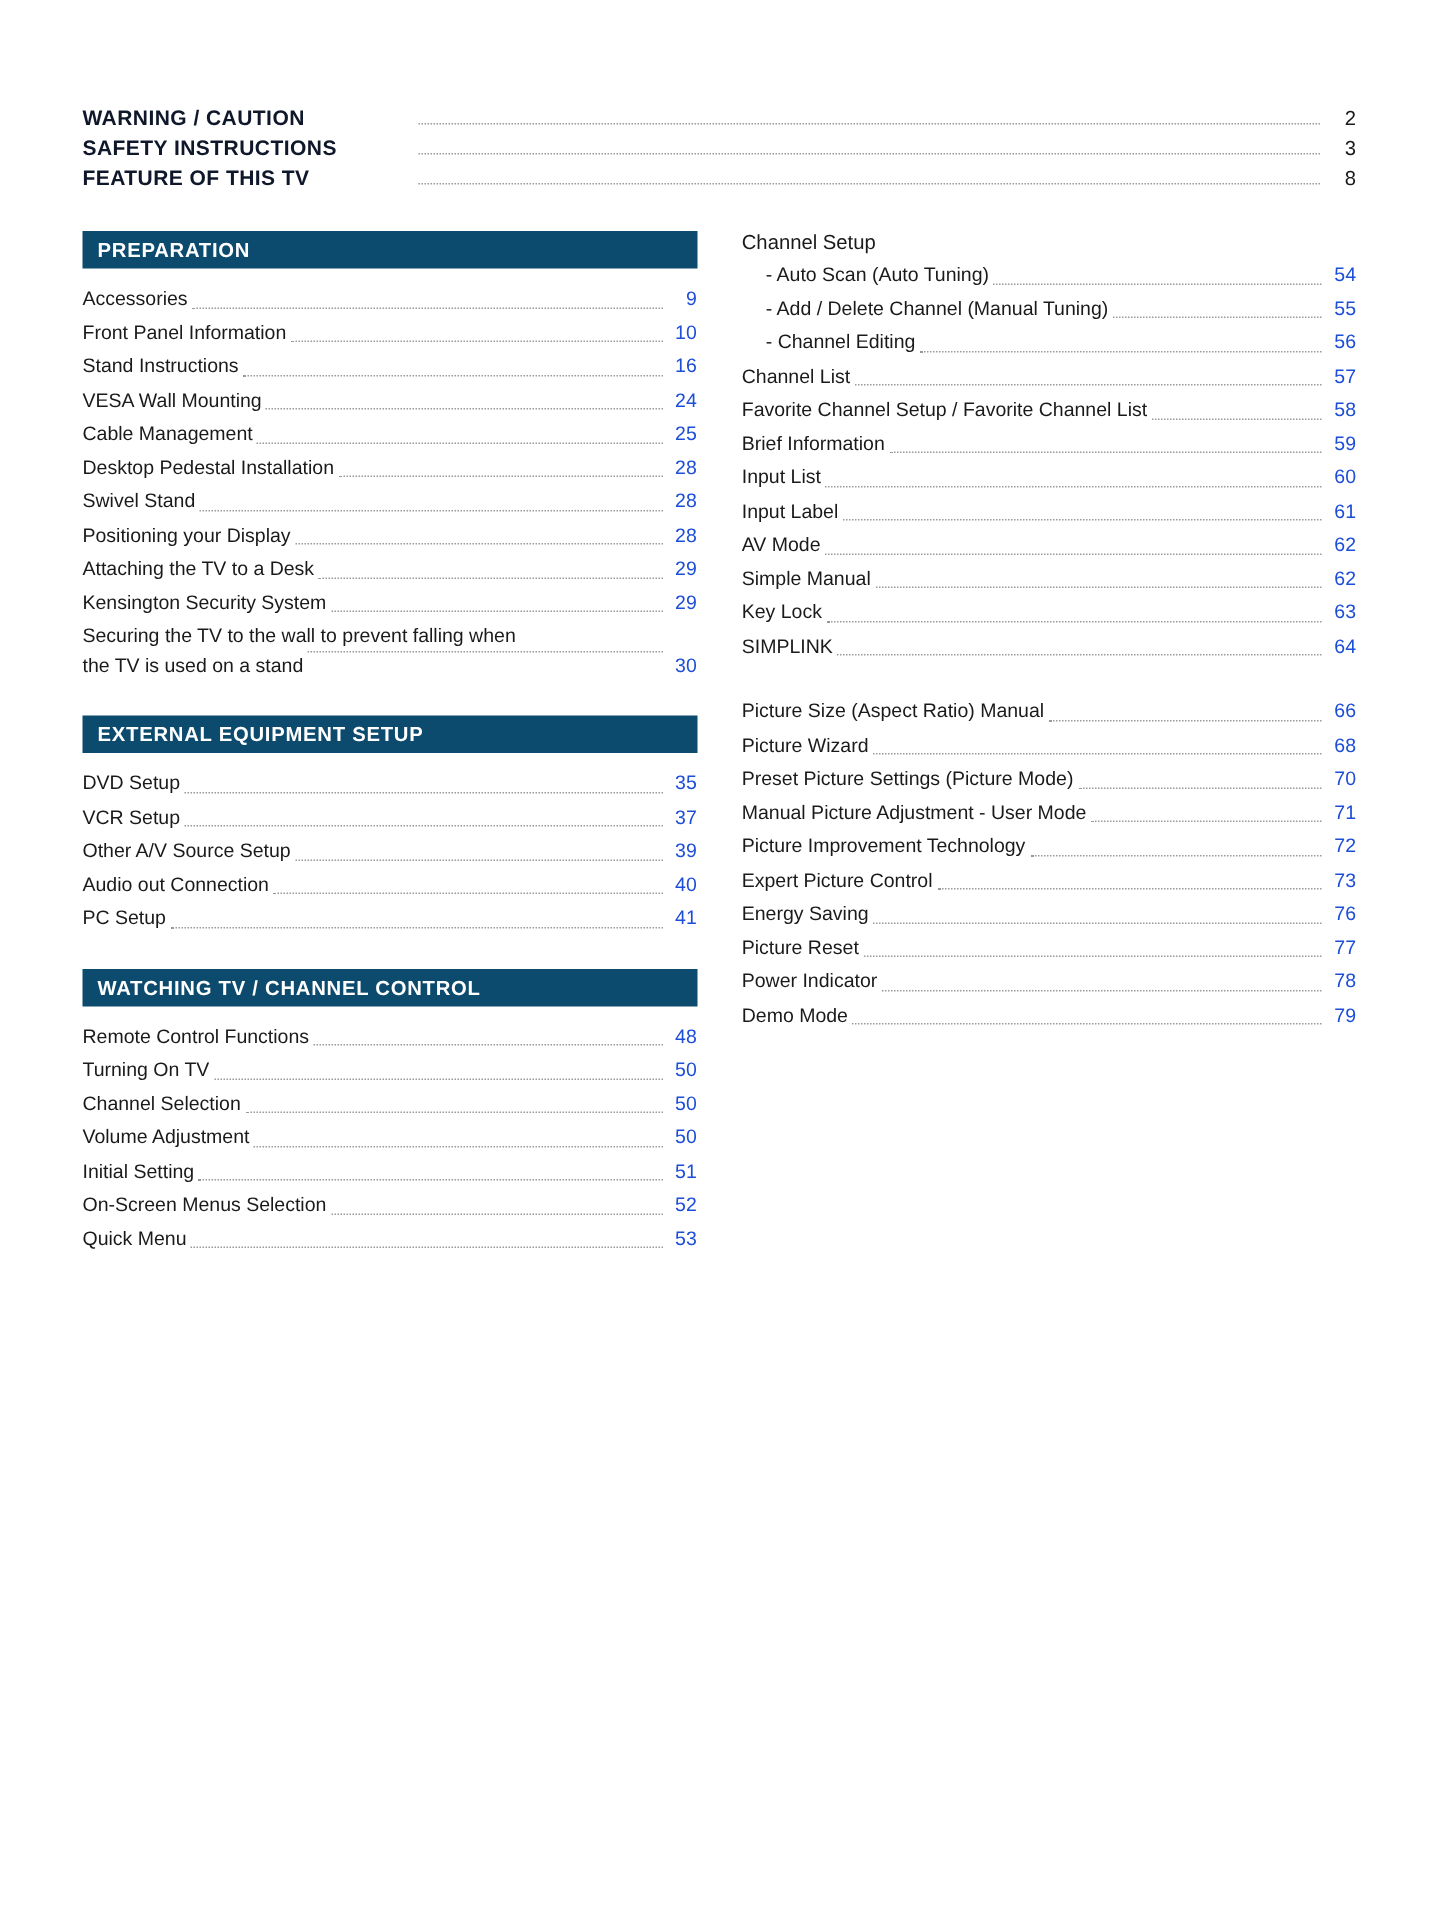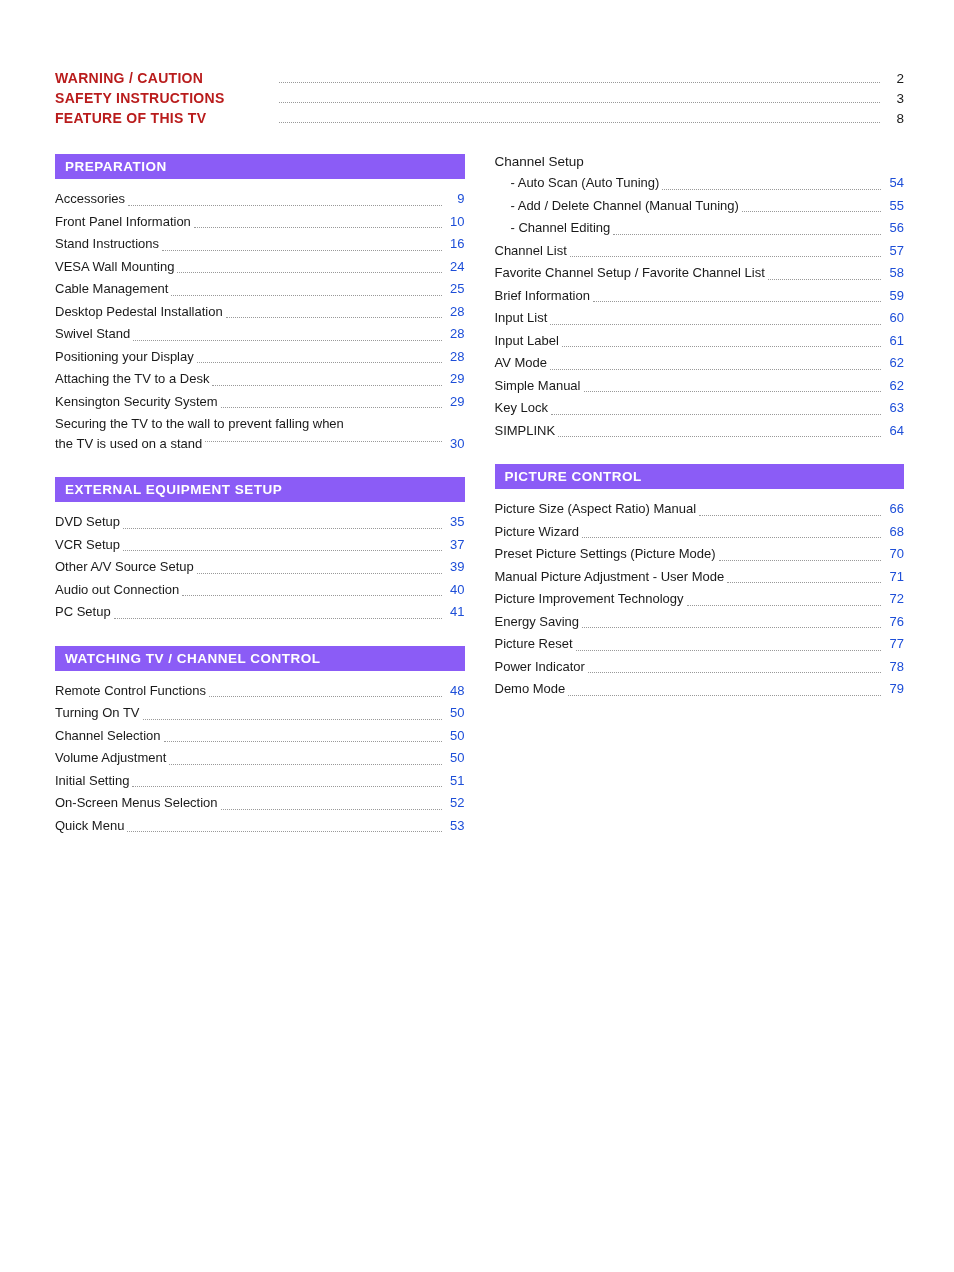--- a/index.html
+++ b/index.html
@@ -28,21 +28,21 @@
 
     .top-link-item {
       display: flex;
       align-items: baseline;
       margin-bottom: 4px;
       font-size: 13.5px;
     }
 
     .top-link-label {
       font-weight: 700;
-      color: #b91c1c;
+      color: #0f172a;
       min-width: 220px;
       font-size: 14px;
       letter-spacing: 0.3px;
     }
 
     .top-link-dots {
       flex: 1;
       border-bottom: 1px dotted #999;
       margin: 0 4px 3px 4px;
     }
@@ -66,21 +66,21 @@
     .right-col {
       flex: 1;
       max-width: 440px;
     }
 
     .section {
       margin-bottom: 24px;
     }
 
     .section-header {
-      background: #8b5cf6;
+      background: #0c4a6e;
       color: #ffffff;
       font-weight: 700;
       font-size: 13.5px;
       padding: 5px 10px;
       margin-bottom: 10px;
       letter-spacing: 0.5px;
     }
 
     .toc-item {
       display: flex;
@@ -117,21 +117,21 @@
       font-size: 13px;
       line-height: 1.5;
     }
 
     .multi-line-item .line1 {
       display: block;
     }
 
     .multi-line-item .line2 {
       display: flex;
-      align-items: center;
+      align-items: flex-start;
     }
 
     .page-wrapper {
       position: relative;
       min-height: 1272px;
     }
   </style>
 </head>
 <body>
 
@@ -347,21 +347,20 @@
       <span class="toc-dots"></span>
       <span class="toc-page">63</span>
     </div>
           <div class="toc-item">
       <span class="toc-label">SIMPLINK</span>
       <span class="toc-dots"></span>
       <span class="toc-page">64</span>
     </div>
         </div>
         <div class="section">
-          <div class="section-header">PICTURE CONTROL</div>
           <div class="toc-item">
       <span class="toc-label">Picture Size (Aspect Ratio) Manual</span>
       <span class="toc-dots"></span>
       <span class="toc-page">66</span>
     </div>
           <div class="toc-item">
       <span class="toc-label">Picture Wizard</span>
       <span class="toc-dots"></span>
       <span class="toc-page">68</span>
     </div>
@@ -374,20 +373,25 @@
       <span class="toc-label">Manual Picture Adjustment - User Mode</span>
       <span class="toc-dots"></span>
       <span class="toc-page">71</span>
     </div>
           <div class="toc-item">
       <span class="toc-label">Picture Improvement Technology</span>
       <span class="toc-dots"></span>
       <span class="toc-page">72</span>
     </div>
           <div class="toc-item">
+      <span class="toc-label">Expert Picture Control</span>
+      <span class="toc-dots"></span>
+      <span class="toc-page">73</span>
+    </div>
+          <div class="toc-item">
       <span class="toc-label">Energy Saving</span>
       <span class="toc-dots"></span>
       <span class="toc-page">76</span>
     </div>
           <div class="toc-item">
       <span class="toc-label">Picture Reset</span>
       <span class="toc-dots"></span>
       <span class="toc-page">77</span>
     </div>
           <div class="toc-item">

